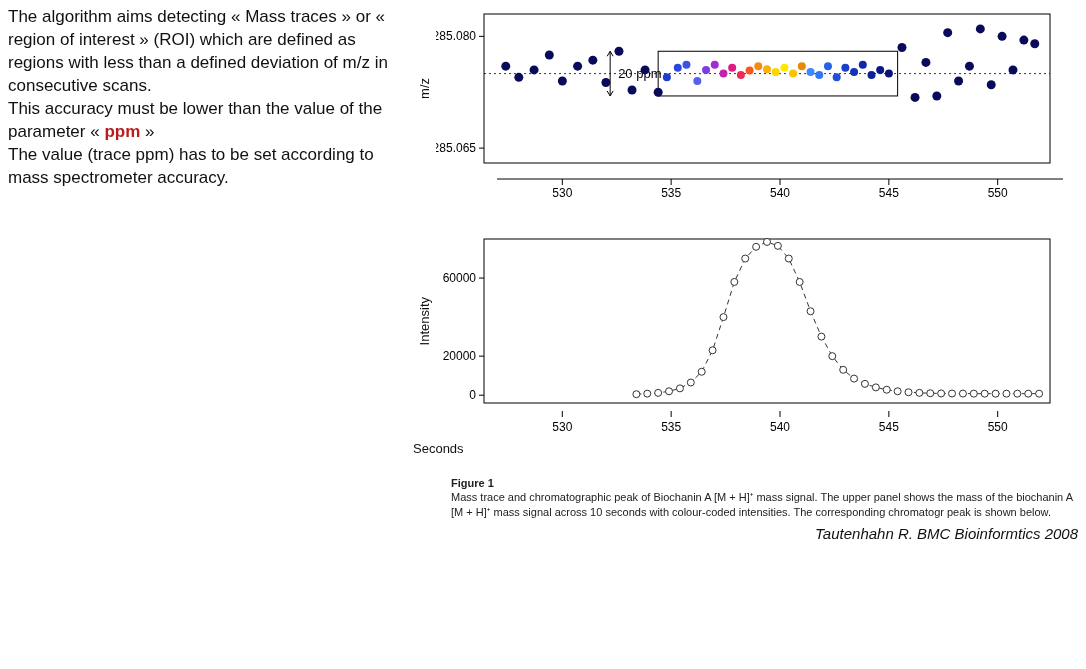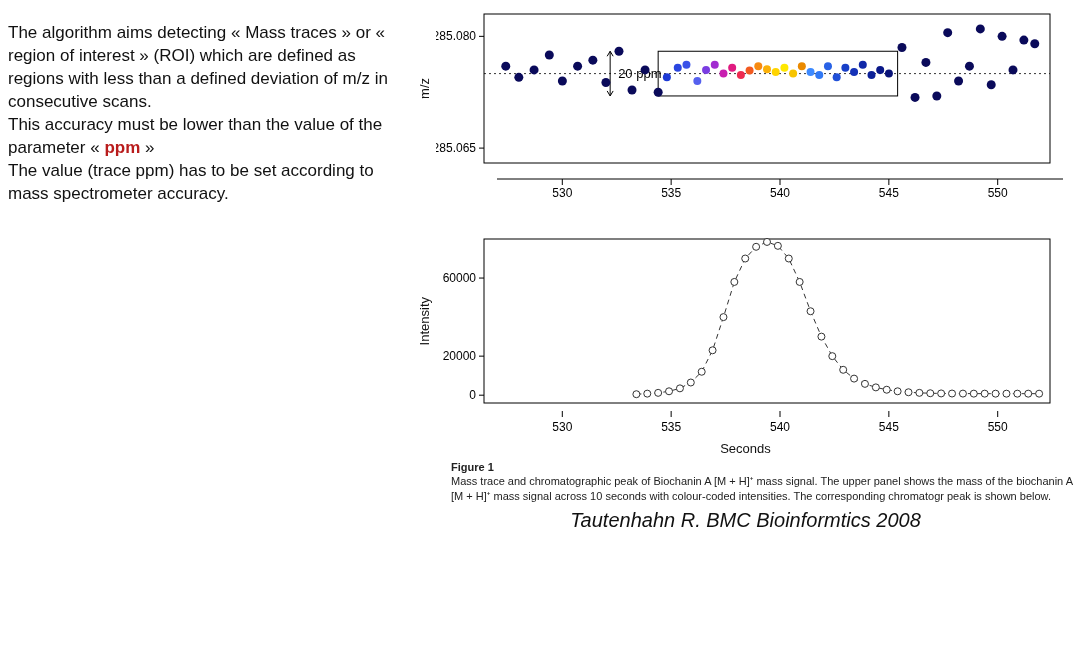--- a/index.html
+++ b/index.html
@@ -18,49 +18,49 @@
     padding-right: 10px;
     line-height: 1.35;
   }
   .right-col {
     flex: 1;
     display: flex;
     flex-direction: column;
     padding-left: 10px;
     position: relative;
   }
-  .para { margin-bottom: 14px; margin-top: 16px; }
+  .para { margin-bottom: 14px; }
   .green { color: #b91c1c; font-weight: bold; }
   .under { text-decoration: underline; }
   .chart-wrap { display: flex; align-items: center; }
   .ylabel {
     writing-mode: vertical-rl;
     transform: rotate(180deg);
     font-size: 13px;
     text-align: center;
     padding: 0 4px;
     font-family: Arial, sans-serif;
   }
   svg { display: block; }
   .caption-block {
     font-family: Arial, sans-serif;
     font-size: 11px;
     line-height: 1.3;
-    margin-top: 4px;
+    margin-top: 20px;
     padding-left: 38px;
     color: #222;
   }
   .caption-block .fig-title { font-weight: bold; }
   .citation {
     font-style: italic;
-    font-size: 20px;
-    text-align: center;
+    font-size: 15px;
+    text-align: right;
     margin-top: 6px;
   }
-  .xlabel { font-size: 13px; text-align: center; margin-top: 2px; }
+  .xlabel { font-size: 13px; text-align: left; margin-top: 2px; }
 </style>
 </head>
 <body>
 
 <div class="left-col">
   <div class="para">
     <span>The algorithm aims detecting « Mass traces » or « region of interest » (ROI) which are defined as regions with less than a defined deviation of m/z in consecutive scans.</span><br>
     <span>This accuracy must be lower than the value of the parameter « </span><span class="green">ppm</span><span> »</span><br>
     <span>The value (trace ppm) has to be set according to mass spectrometer accuracy.</span>
   </div>

